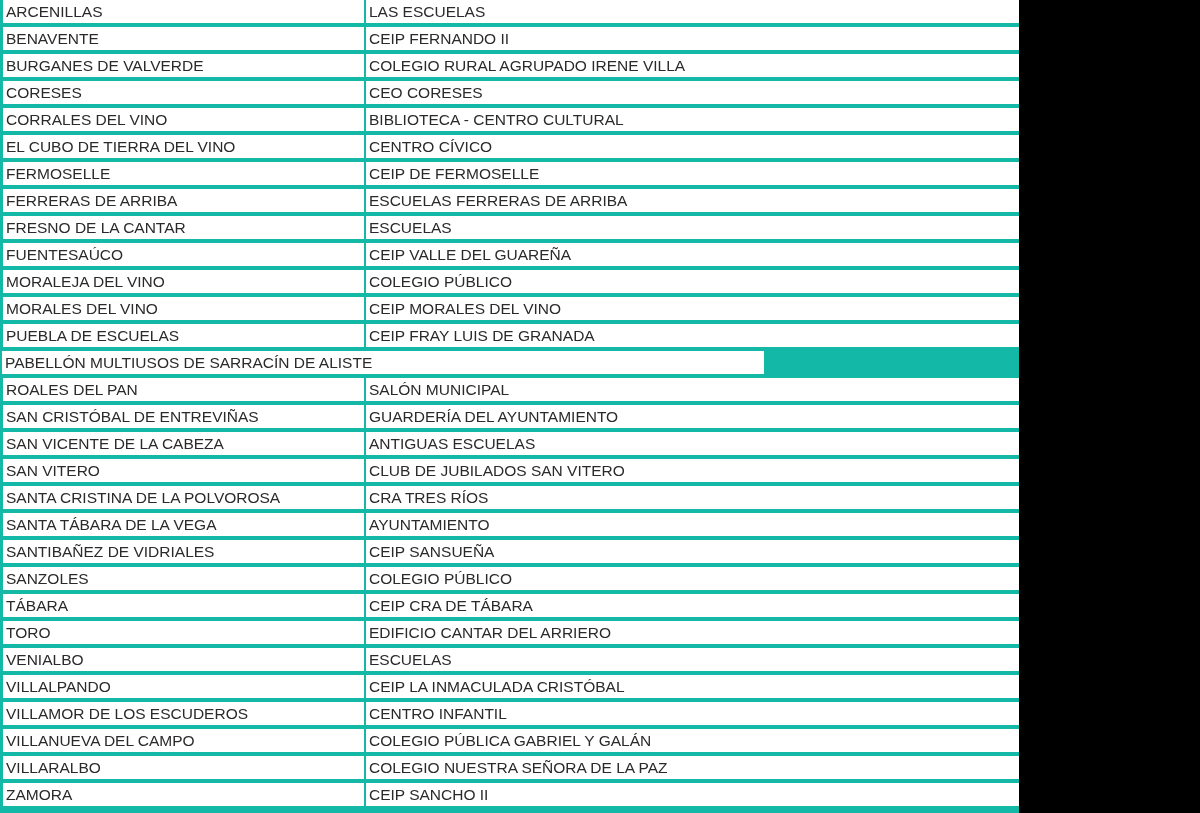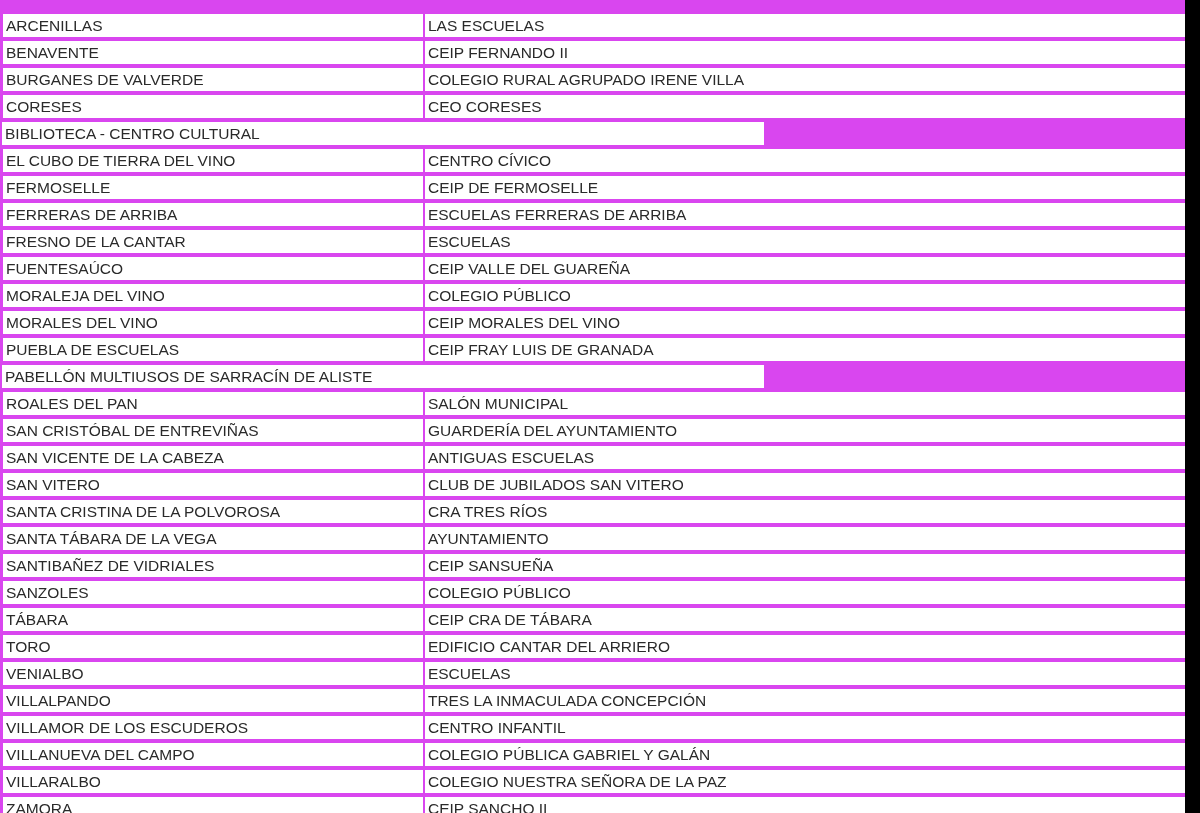--- a/index.html
+++ b/index.html
@@ -3,23 +3,23 @@
 <meta charset="utf-8">
 <style>
   html, body { margin: 0; padding: 0; }
   body {
     width: 1200px; height: 813px; overflow: hidden;
     background: #000;
     font-family: "Liberation Sans", sans-serif;
   }
   .table {
     position: absolute; left: 0; top: 0;
-    width: 1185px; height: 813px;
-    background: #d946ef;
-    padding-top: 14px;
+    width: 1019px; height: 813px;
+    background: #14b8a6;
+    padding-top: 0;
     box-sizing: border-box;
   }
   .row {
     display: flex;
     height: 23px;
     margin-bottom: 4px;
   }
   .cell {
     background: #fff;
     height: 23px;
@@ -48,20 +48,21 @@
     </div>
   <div class="row">
       <div class="cell muni">BURGANES DE VALVERDE</div>
       <div class="cell venue">COLEGIO RURAL AGRUPADO IRENE VILLA</div>
     </div>
   <div class="row">
       <div class="cell muni">CORESES</div>
       <div class="cell venue">CEO CORESES</div>
     </div>
   <div class="row">
+      <div class="cell muni">CORRALES DEL VINO</div>
       <div class="cell venue">BIBLIOTECA - CENTRO CULTURAL</div>
     </div>
   <div class="row">
       <div class="cell muni">EL CUBO DE TIERRA DEL VINO</div>
       <div class="cell venue">CENTRO CÍVICO</div>
     </div>
   <div class="row">
       <div class="cell muni">FERMOSELLE</div>
       <div class="cell venue">CEIP DE FERMOSELLE</div>
     </div>
@@ -131,21 +132,21 @@
   <div class="row">
       <div class="cell muni">TORO</div>
       <div class="cell venue">EDIFICIO CANTAR DEL ARRIERO</div>
     </div>
   <div class="row">
       <div class="cell muni">VENIALBO</div>
       <div class="cell venue">ESCUELAS</div>
     </div>
   <div class="row">
       <div class="cell muni">VILLALPANDO</div>
-      <div class="cell venue">TRES LA INMACULADA CONCEPCIÓN</div>
+      <div class="cell venue">CEIP LA INMACULADA CRISTÓBAL</div>
     </div>
   <div class="row">
       <div class="cell muni">VILLAMOR DE LOS ESCUDEROS</div>
       <div class="cell venue">CENTRO INFANTIL</div>
     </div>
   <div class="row">
       <div class="cell muni">VILLANUEVA DEL CAMPO</div>
       <div class="cell venue">COLEGIO PÚBLICA GABRIEL Y GALÁN</div>
     </div>
   <div class="row">

